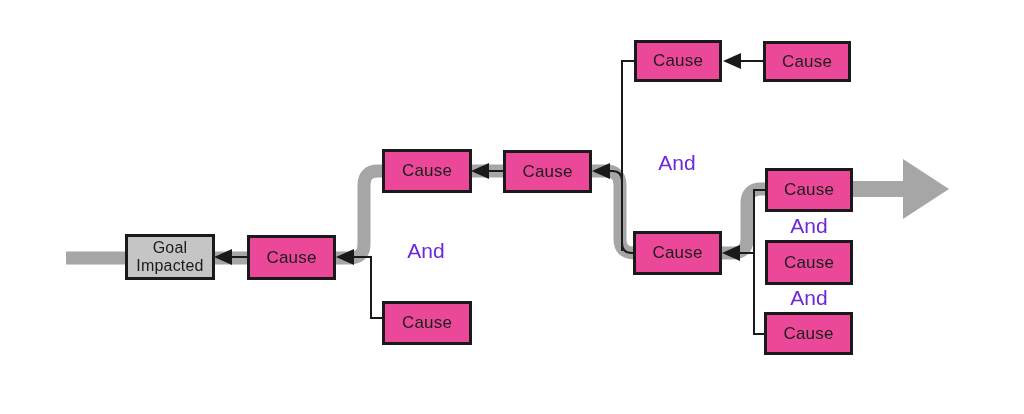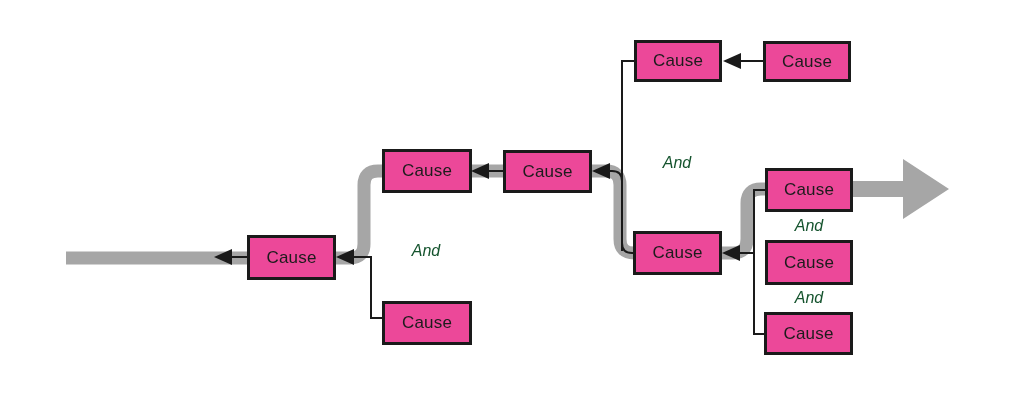--- a/index.html
+++ b/index.html
@@ -18,21 +18,21 @@
     position:absolute;box-sizing:border-box;
     background:#ec4899;border:3px solid var(--c-border,#1a1a1a);
     display:flex;align-items:center;justify-content:center;
     font-size:17px;letter-spacing:.2px;color:var(--c-text,#1c1c1c);
     z-index:2;
   }
   .node.goal{background:var(--c-goal,#c5c5c5);font-size:16px;text-align:center;}
   .goal-lines{line-height:1.12;}
   .and{
     position:absolute;transform:translate(-50%,-50%);
-    font-size:16px;color:#14532d;z-index:2;white-space:nowrap;font-style:italic;
+    font-size:21px;color:#6d28d9;z-index:2;white-space:nowrap;
   }
 </style>
 </head>
 <body>
 
 <div class="stage">
 
   <svg class="layer" width="1024" height="414" viewBox="0 0 1024 414" xmlns="http://www.w3.org/2000/svg">
 
     <path class="hl" d="M 66 258 L 350 258 Q 364 258 364 244 L 364 185 Q 364 171 378 171
@@ -57,20 +57,26 @@
 
     <path class="ln" d="M 741 61 L 764 61"></path>
     <polygon class="ah" points="723,61 741,53 741,69"></polygon>
 
     <path class="ln" d="M 765 190 L 754 190 L 754 334 L 765 334"></path>
 
     <path class="ln" d="M 738 253 L 754 253"></path>
     <polygon class="ah" points="722,253 740,245 740,261"></polygon>
   </svg>
 
+  <div class="node goal" style="left:125px;top:234px;width:90px;height:46px">
+    <div class="goal-lines">
+      <div>Goal</div>
+      <div>Impacted</div>
+    </div>
+  </div>
 
   <div class="node" style="left:247px;top:235px;width:89px;height:45px">Cause</div>
   <div class="node" style="left:382px;top:149px;width:90px;height:44px">Cause</div>
   <div class="node" style="left:503px;top:150px;width:89px;height:43px">Cause</div>
   <div class="node" style="left:634px;top:40px;width:88px;height:42px">Cause</div>
   <div class="node" style="left:763px;top:41px;width:88px;height:41px">Cause</div>
   <div class="node" style="left:633px;top:231px;width:89px;height:44px">Cause</div>
   <div class="node" style="left:765px;top:168px;width:88px;height:44px">Cause</div>
   <div class="node" style="left:765px;top:240px;width:88px;height:45px">Cause</div>
   <div class="node" style="left:764px;top:312px;width:89px;height:43px">Cause</div>

